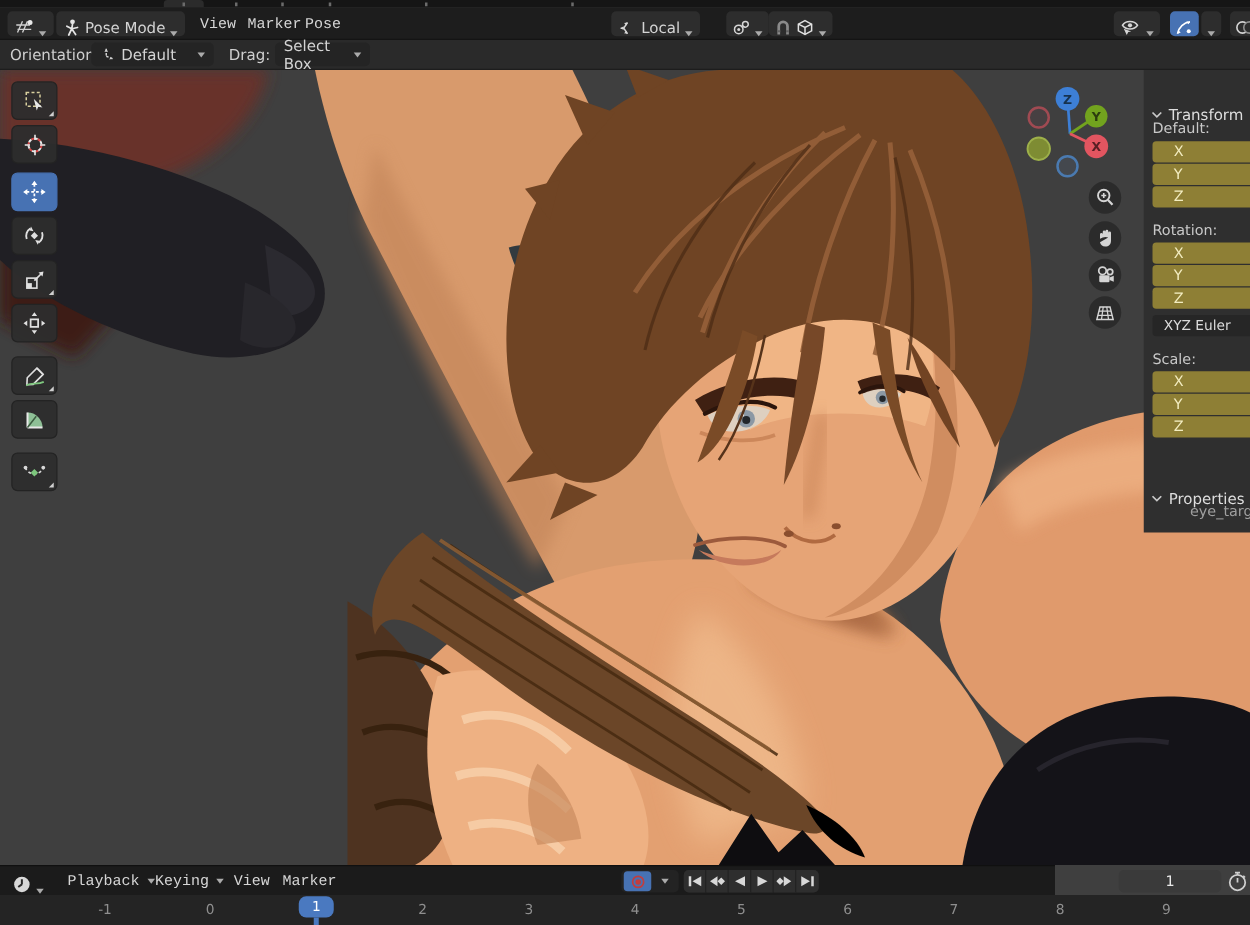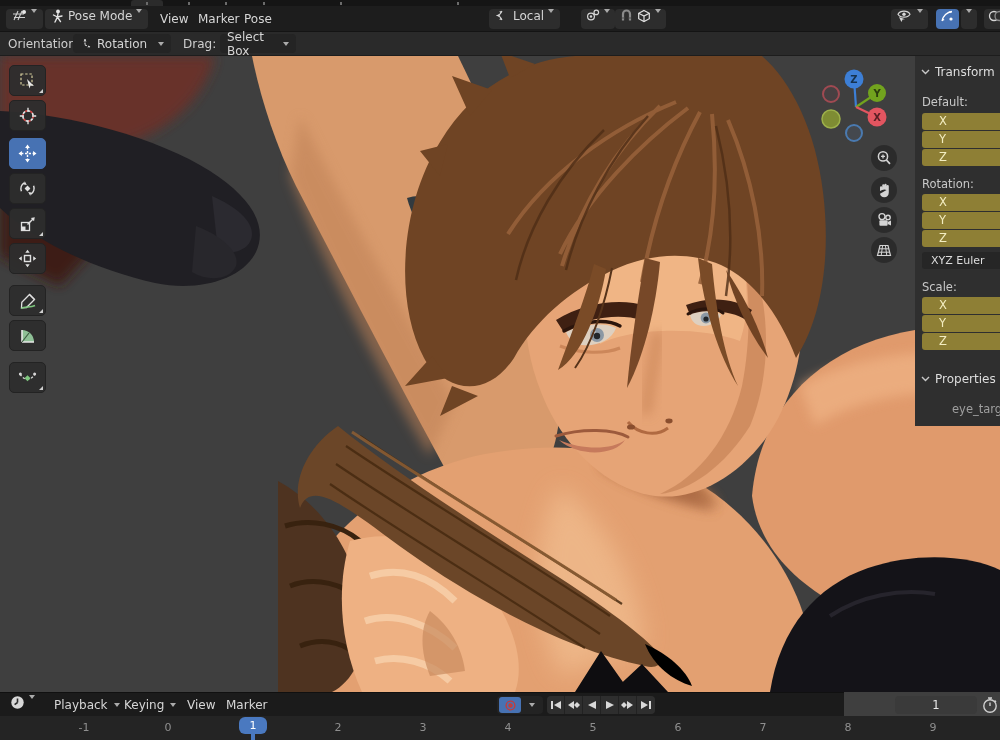--- a/index.html
+++ b/index.html
@@ -6,40 +6,40 @@
   *{box-sizing:border-box;}
   .root{position:relative;width:1000px;height:740px;overflow:hidden;
         font-family:"DejaVu Sans","Liberation Sans",sans-serif;
         font-size:12px;color:#d4d4d4;background:#3f3f3f;-webkit-font-smoothing:antialiased;}
   
   .sliver{position:absolute;left:0;top:0;width:1000px;height:6px;background:#151515;}
   .sliver .tab{position:absolute;left:131px;top:0;width:32px;height:6px;background:#2b2b2b;border-radius:3px 3px 0 0;}
   .sliver .dot{position:absolute;top:2px;width:2px;height:3px;background:#6b6b6b;}
   
   .hdr{position:absolute;left:0;top:6px;width:1000px;height:26px;background:#1d1d1d;border-bottom:1px solid #141414;}
-  .hbtn{position:absolute;top:3px;height:20px;background:#2d2d2d;border-radius:4px;display:flex;align-items:flex-start;gap:4px;padding:0 6px;cursor:default;}
-  .menu{position:absolute;top:3px;height:20px;display:flex;align-items:center;padding:0 4px;color:#d6d6d6;}
+  .hbtn{position:absolute;top:3px;height:20px;background:#2d2d2d;border-radius:4px;display:flex;align-items:flex-end;gap:4px;padding:0 6px;cursor:default;}
+  .menu{position:absolute;top:3px;height:20px;display:flex;align-items:center;padding:0 4px;color:#d6d6d6;font-family:Liberation Mono, monospace;}
   .chev{width:0;height:0;border-left:3.5px solid transparent;border-right:3.5px solid transparent;border-top:4.5px solid #ababab;}
   .blue{background:#4772b3 !important;}
   
   .ts{position:absolute;left:0;top:32px;width:1000px;height:24px;background:#2a2a2a;border-bottom:1px solid #1d1d1d;}
   .ts .lbl{position:absolute;top:4px;height:16px;line-height:16px;color:#cfcfcf;}
   .ts .drop{position:absolute;top:2px;height:19px;background:#242424;border-radius:4px;display:flex;align-items:center;gap:5px;padding:0 7px;}
   
   .vp{position:absolute;left:0;top:56px;width:1000px;height:636px;background:#3f3f3f;overflow:hidden;}
   .vp svg.scene{position:absolute;left:0;top:0;}
   
   .tbtn{position:absolute;left:9px;width:37px;height:31px;background:rgba(45,45,45,.95);border:1px solid #232323;border-radius:5px;display:flex;align-items:center;justify-content:center;}
   .tbtn.active{background:#4772b3;border-color:#4772b3;}
   .tbtn.sub:after{content:"";position:absolute;right:2px;bottom:2px;width:0;height:0;border-left:4px solid transparent;border-bottom:4px solid #cfcfcf;}
   
   .vctl{position:absolute;width:26px;height:26px;border-radius:50%;background:rgba(40,40,40,.85);display:flex;align-items:center;justify-content:center;}
   
   .panel{position:absolute;right:0;top:56px;width:85px;height:370px;background:#2f2f2f;overflow:hidden;}
-  .phead{position:absolute;left:6px;display:flex;align-items:center;gap:5px;color:#dedede;font-size:12px;}
+  .phead{position:absolute;left:6px;display:flex;align-items:center;gap:5px;color:#dedede;font-size:12px;margin-top:20px;}
   .plabel{position:absolute;left:7px;color:#c8c8c8;font-size:11.5px;}
   .pfield{position:absolute;left:7px;width:78px;height:17px;background:#8e7f35;border-radius:3px 0 0 3px;color:#f3edc1;font-size:11.5px;line-height:17px;padding-left:17px;}
   .pdrop{position:absolute;left:7px;width:78px;height:17px;background:#262626;border-radius:3px 0 0 3px;color:#dcdcdc;font-size:11px;line-height:17px;padding-left:9px;}
   .pname{position:absolute;left:37px;color:#9f9f9f;font-size:11.5px;white-space:nowrap;}
   
   .tl{position:absolute;left:0;top:692px;width:844px;height:24px;background:#1b1b1b;border-top:1px solid #101010;}
   .tl .menu{top:2px;}
   .tlgrp{position:absolute;top:3px;height:18px;background:#232323;border-radius:4px;display:flex;align-items:center;}
   .tpbtn{width:18px;height:18px;background:#2e2e2e;border-right:1px solid #222;display:flex;align-items:center;justify-content:center;}
   .tpbtn:first-child{border-radius:4px 0 0 4px;}
@@ -163,21 +163,21 @@
   <div class="ts">
     <span class="lbl" style="left:8px">Orientation:</span>
     <div class="drop" style="left:73px;width:98px">
       <span>
         <svg width="12" height="13" viewBox="0 0 12 13">
             <path d="M5,2 L5,8 M5,8 L10,10" stroke="#cfcfcf" stroke-width="1.2" stroke-dasharray="2,1.4" fill="none"></path>
             <path d="M5,2 l-1.5,2.4 h3 z" fill="#cfcfcf"></path>
             <path d="M10,10 l-2.6,0.6 l1.2,-2.2 z" fill="#cfcfcf"></path>
           </svg>
       </span>
-      <span style="flex:1">Rotation</span>
+      <span style="flex:1">Default</span>
       <span class="chev"></span>
     </div>
     <span class="lbl" style="left:183px">Drag:</span>
     <div class="drop" style="left:220px;width:76px">
       <span style="flex:1">Select Box</span>
       <span class="chev"></span>
     </div>
   </div>
 
   <div class="vp">

